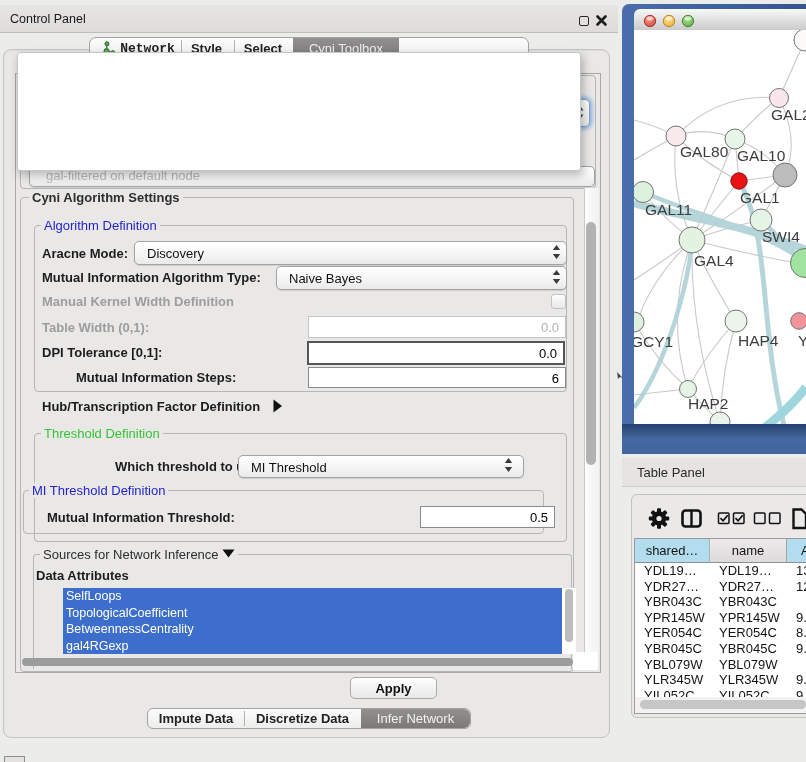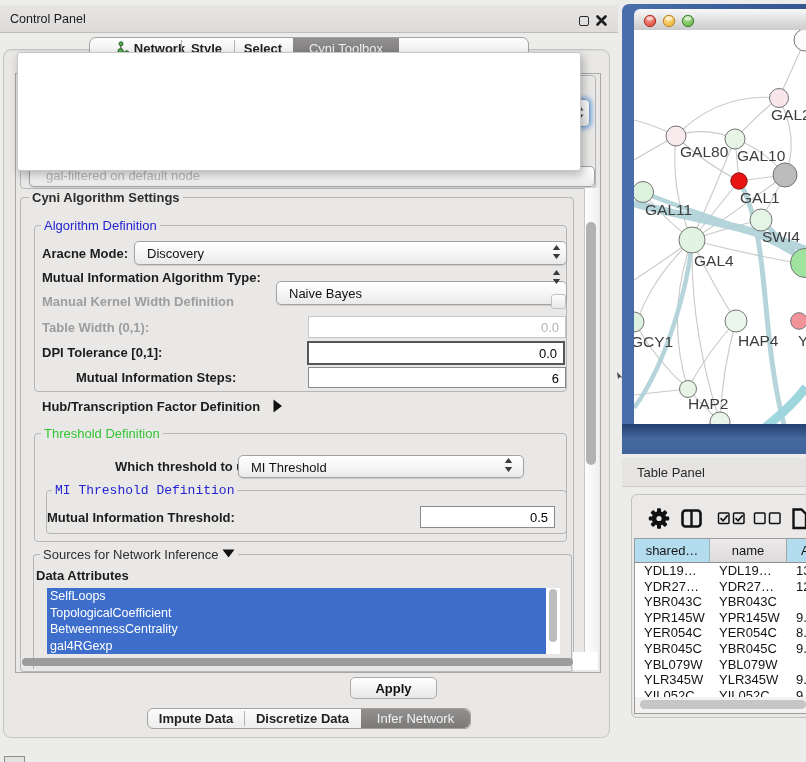--- a/index.html
+++ b/index.html
@@ -53,21 +53,21 @@
   </div>
   <div class="lbl abs" style="left:42px;top:246px;">Aracne Mode:</div>
   <div class="combo" style="left:134px;top:241px;width:431px;height:22px;">
       <span class="ct">Discovery</span>
     </div>
   <svg class="abs" style="left:551px;top:244px" width="11" height="16" viewBox="0 0 11 16">
       <path d="M5.5 1 L9.2 6 L1.8 6 Z" fill="#3a3a3a"></path>
       <path d="M5.5 15 L9.2 10 L1.8 10 Z" fill="#3a3a3a"></path>
     </svg>
   <div class="lbl abs" style="left:42px;top:270px;">Mutual Information Algorithm Type:</div>
-  <div class="combo" style="left:276px;top:281px;width:289px;height:22px;">
+  <div class="combo" style="left:276px;top:266px;width:289px;height:22px;">
       <span class="ct">Naive Bayes</span>
     </div>
   <svg class="abs" style="left:551px;top:269px" width="11" height="16" viewBox="0 0 11 16">
       <path d="M5.5 1 L9.2 6 L1.8 6 Z" fill="#3a3a3a"></path>
       <path d="M5.5 15 L9.2 10 L1.8 10 Z" fill="#3a3a3a"></path>
     </svg>
   <div class="lbl abs dis" style="left:42px;top:294px;">Manual Kernel Width Definition</div>
   <div class="abs" style="left:551px;top:294px;width:13px;height:13px;border:1px solid #c2c2c2;border-radius:3px;background:linear-gradient(#fdfdfd,#e8e8e8);"></div>
   <div class="lbl abs dis" style="left:42px;top:320px;">Table Width (0,1):</div>
   <div class="fld" style="left:308px;top:316px;width:256px;height:20px;border:1px solid #c6c6c6;">
@@ -92,35 +92,35 @@
   </div>
   <div class="lbl abs" style="left:79px;top:459px;margin-left:36px;">Which threshold to use:</div>
   <div class="combo" style="left:238px;top:455px;width:284px;height:21px;">
       <span class="ct">MI Threshold</span>
     </div>
   <svg class="abs" style="left:503px;top:457px" width="11" height="16" viewBox="0 0 11 16">
       <path d="M5.5 1 L9.2 6 L1.8 6 Z" fill="#3a3a3a"></path>
       <path d="M5.5 15 L9.2 10 L1.8 10 Z" fill="#3a3a3a"></path>
     </svg>
 
-  <div class="grp" style="left:46px;top:490px;width:519px;height:42px;font-family:Liberation Mono, monospace;">
+  <div class="grp" style="left:23px;top:490px;width:519px;height:42px;">
     <span class="gt" style="left:5px;color:#2323cf;">MI Threshold Definition</span>
   </div>
   <div class="lbl abs" style="left:47px;top:510px;">Mutual Information Threshold:</div>
   <div class="fld" style="left:420px;top:506px;width:133px;height:20px;border:1px solid #8b8b8b;">
       <span style="color:#000;">0.5</span>
     </div>
 
   <div class="grp" style="left:33px;top:554px;width:537px;height:114px;border-bottom:none;border-bottom-left-radius:0;border-bottom-right-radius:0;">
     <span class="gt" style="left:6px;color:#2d2d2d;">Sources for Network Inference <svg width="13" height="9" viewBox="0 0 13 9" style="vertical-align:1px;">
           <path d="M0.5 0.5 L12.5 0.5 L6.5 8.5 Z" fill="#111"></path>
         </svg></span>
   </div>
   <div class="lbl abs" style="left:36px;top:568px;">Data Attributes</div>
-  <div class="abs" style="left:47px;top:588px;width:513px;height:66px;background:#fff;overflow:hidden;">
+  <div class="abs" style="left:63px;top:588px;width:513px;height:66px;background:#fff;overflow:hidden;">
     <div style="width:499px;height:66px;background:#3d6ecb;color:#fff;font-size:12.5px;line-height:16.5px;padding-left:3px;box-sizing:border-box;">SelfLoops<br>TopologicalCoefficient<br>BetweennessCentrality<br>gal4RGexp</div>
     <div style="position:absolute;left:502px;top:1px;width:8px;height:53px;background:#bdbdbd;border-radius:4px;"></div>
   </div>
 
   <div class="abs" style="left:584px;top:188px;width:14px;height:464px;background:linear-gradient(90deg,#fdfdfd,#f1f1f1);border-left:1px solid #c8c8c8;"></div>
   <div class="abs" style="left:586px;top:222px;width:10px;height:243px;background:#b2b2b2;border-radius:5px;"></div>
 
   <div class="abs" style="left:573px;top:652px;width:25px;height:18px;background:#fff;"></div>
   <div class="abs" style="left:22px;top:658px;width:551px;height:8px;background:#9c9c9c;border-radius:4px;"></div>
 
@@ -129,21 +129,21 @@
   <div class="abs" style="left:147px;top:708px;width:322px;height:19px;border:1px solid #a5a3a2;border-radius:6px;background:linear-gradient(#fcfcfc,#ededec);">
     <div class="seg" style="left:0;width:96px;">Impute Data</div>
     <div class="abs" style="left:96px;top:2px;bottom:2px;width:1px;background:#b5b3b2;"></div>
     <div class="seg" style="left:96px;width:117px;">Discretize Data</div>
     <div class="seg" style="left:213px;width:109px;background:linear-gradient(#939190,#7c7a79);border-radius:0 6px 6px 0;color:#f2f2f2;font-weight:normal;">Infer Network</div>
   </div>
 </div>
 
 <div id="toptabs">
   <div class="abs" style="left:89px;top:37px;width:438px;height:20px;border:1px solid #a5a3a2;border-radius:7px;background:linear-gradient(#fcfcfc,#efeeed);">
-    <div class="seg" style="left:16px;width:90px;"><svg width="13" height="14" viewBox="0 0 13 14" style="margin-right:4px;">
+    <div class="seg" style="left:4px;width:90px;font-family:Liberation Mono, monospace;"><svg width="13" height="14" viewBox="0 0 13 14" style="margin-right:4px;">
           <circle cx="4" cy="2.8" r="2" fill="#55b055" stroke="#1c611c" stroke-width="1"></circle>
           <circle cx="3.6" cy="10.2" r="2.6" fill="#55b055" stroke="#1c611c" stroke-width="1"></circle>
           <circle cx="9.8" cy="11.6" r="1.9" fill="#55b055" stroke="#1c611c" stroke-width="1"></circle>
           <path d="M3.9 4.8 L3.7 7.6 M6 10.7 L7.9 11.3" stroke="#555" stroke-width="1.2"></path>
         </svg>Network</div>
     <div class="abs" style="left:90.5px;top:2px;bottom:2px;width:1px;background:#b5b3b2;"></div>
     <div class="seg" style="left:90px;width:53px;">Style</div>
     <div class="abs" style="left:143.5px;top:2px;bottom:2px;width:1px;background:#b5b3b2;"></div>
     <div class="seg" style="left:143px;width:60px;">Select</div>
     <div class="seg" style="left:203px;width:106px;background:linear-gradient(#929090,#7b7979);color:#f0f0f0;font-weight:normal;">Cyni Toolbox</div>

